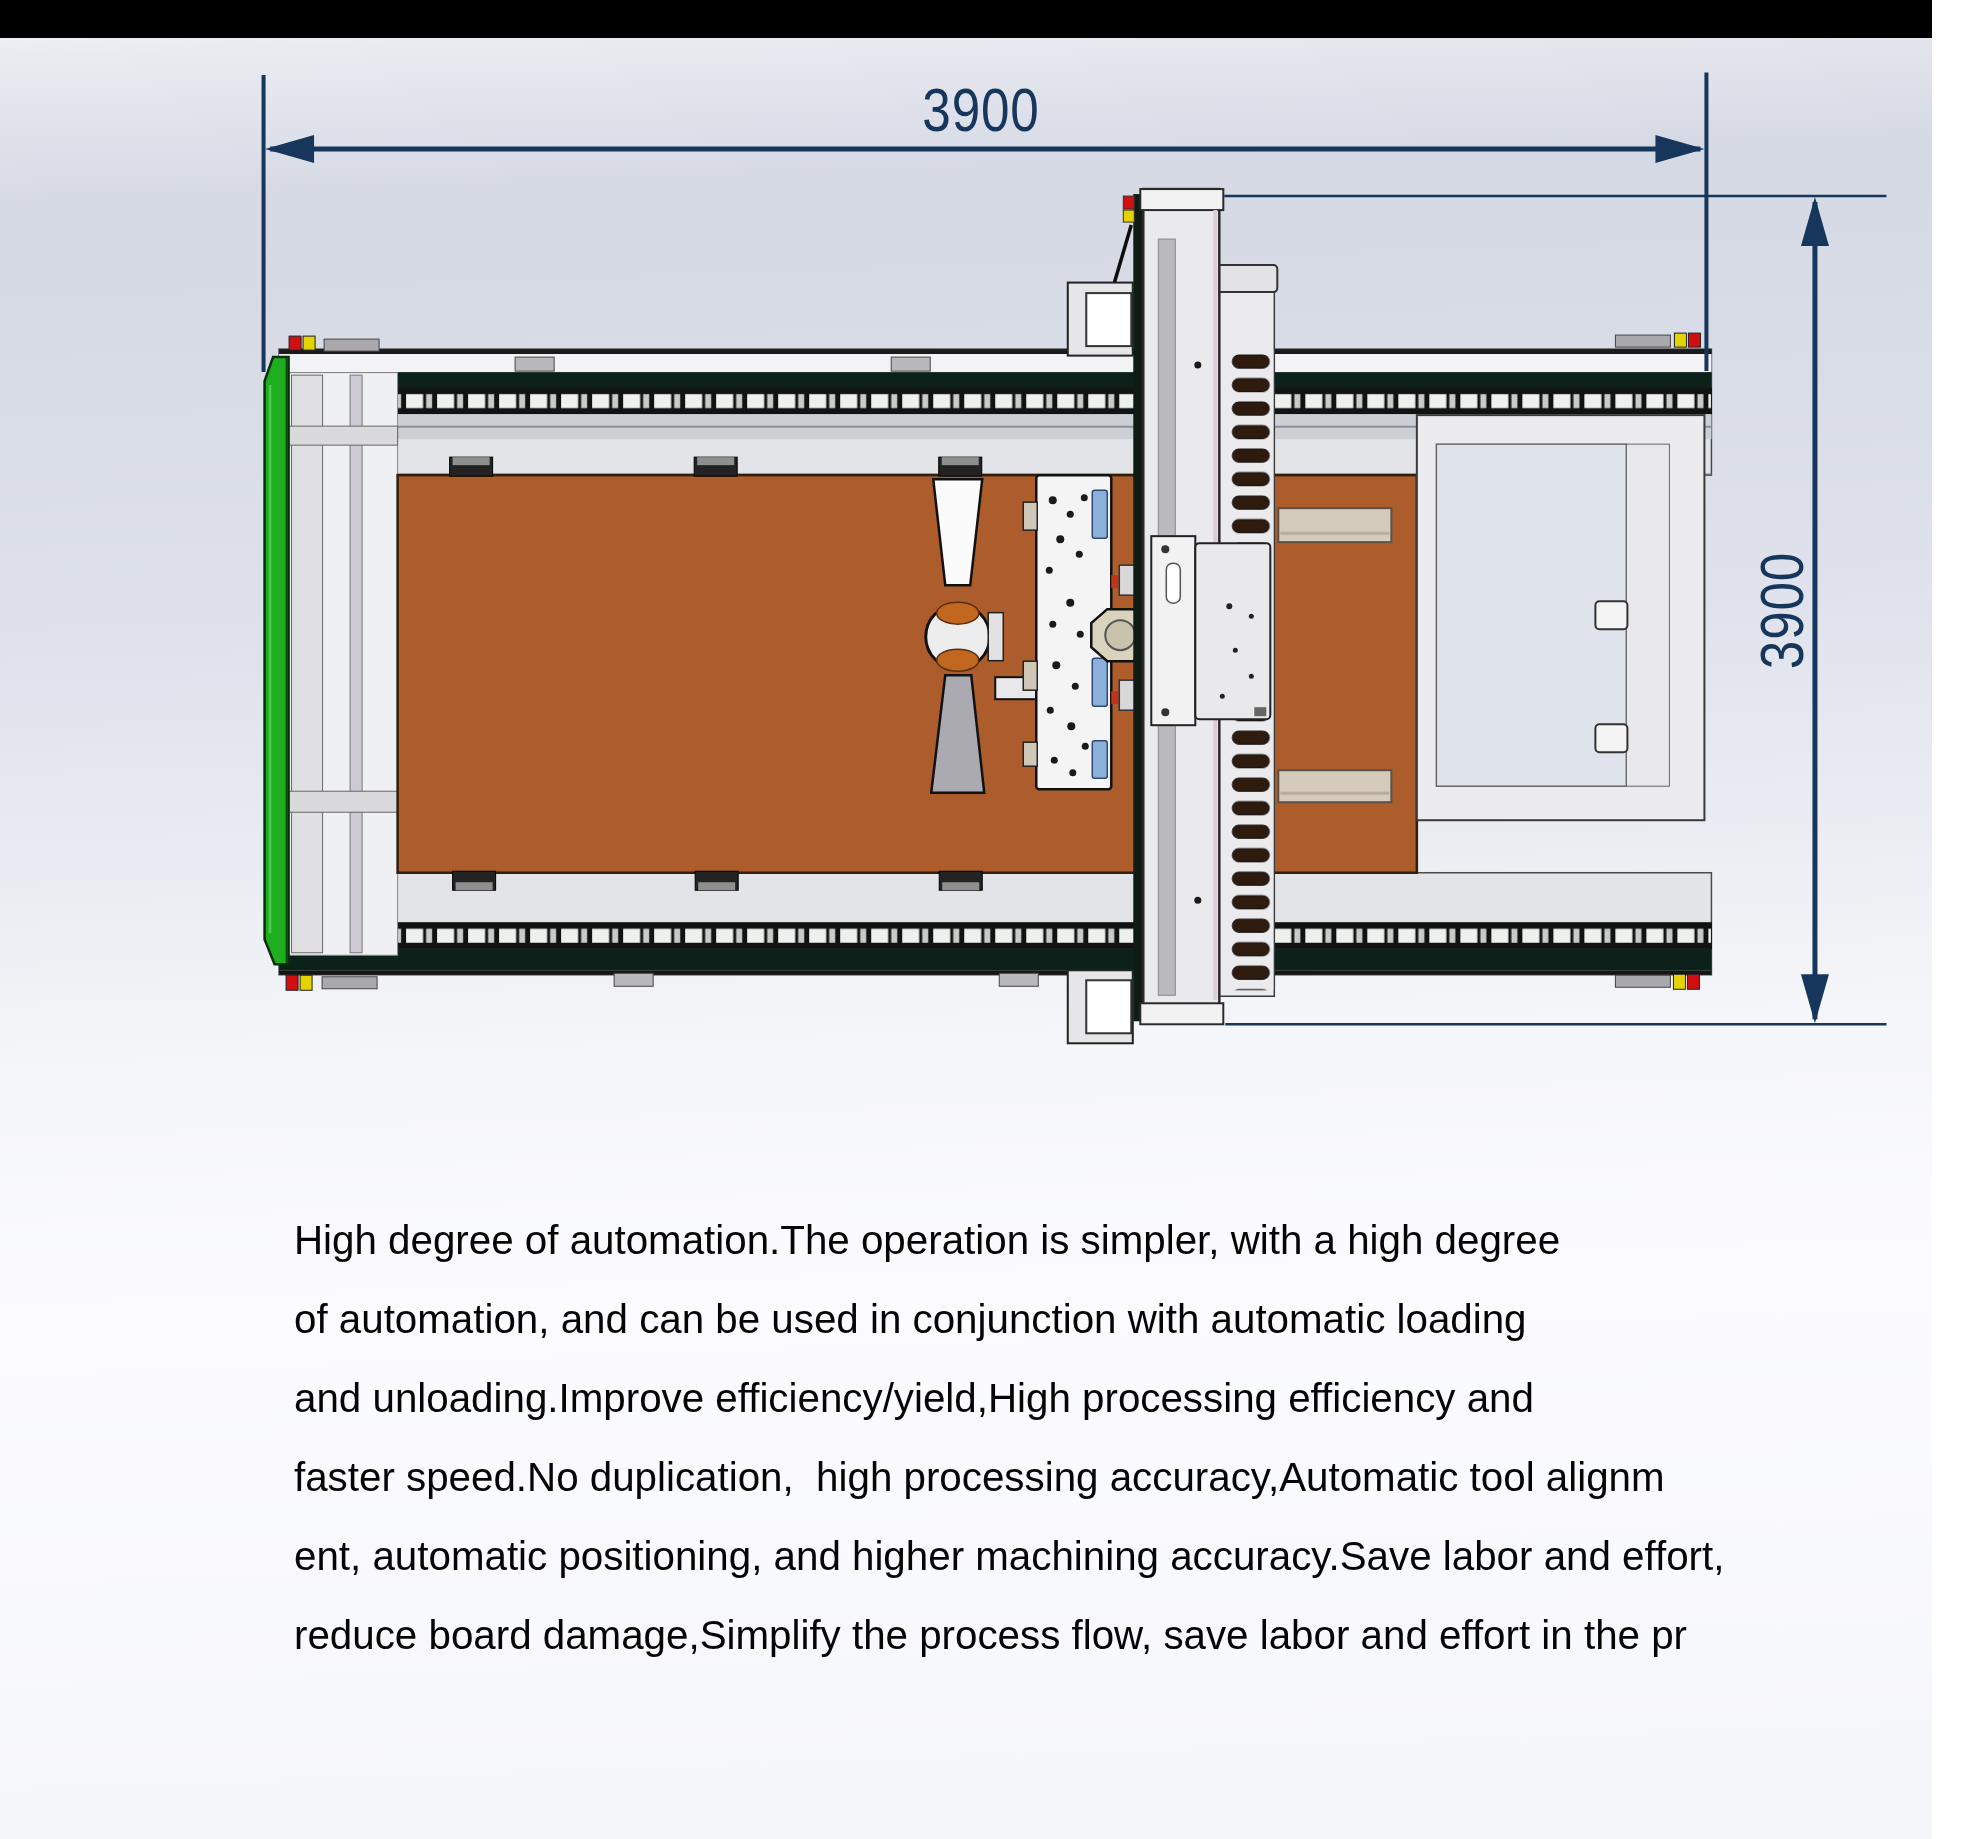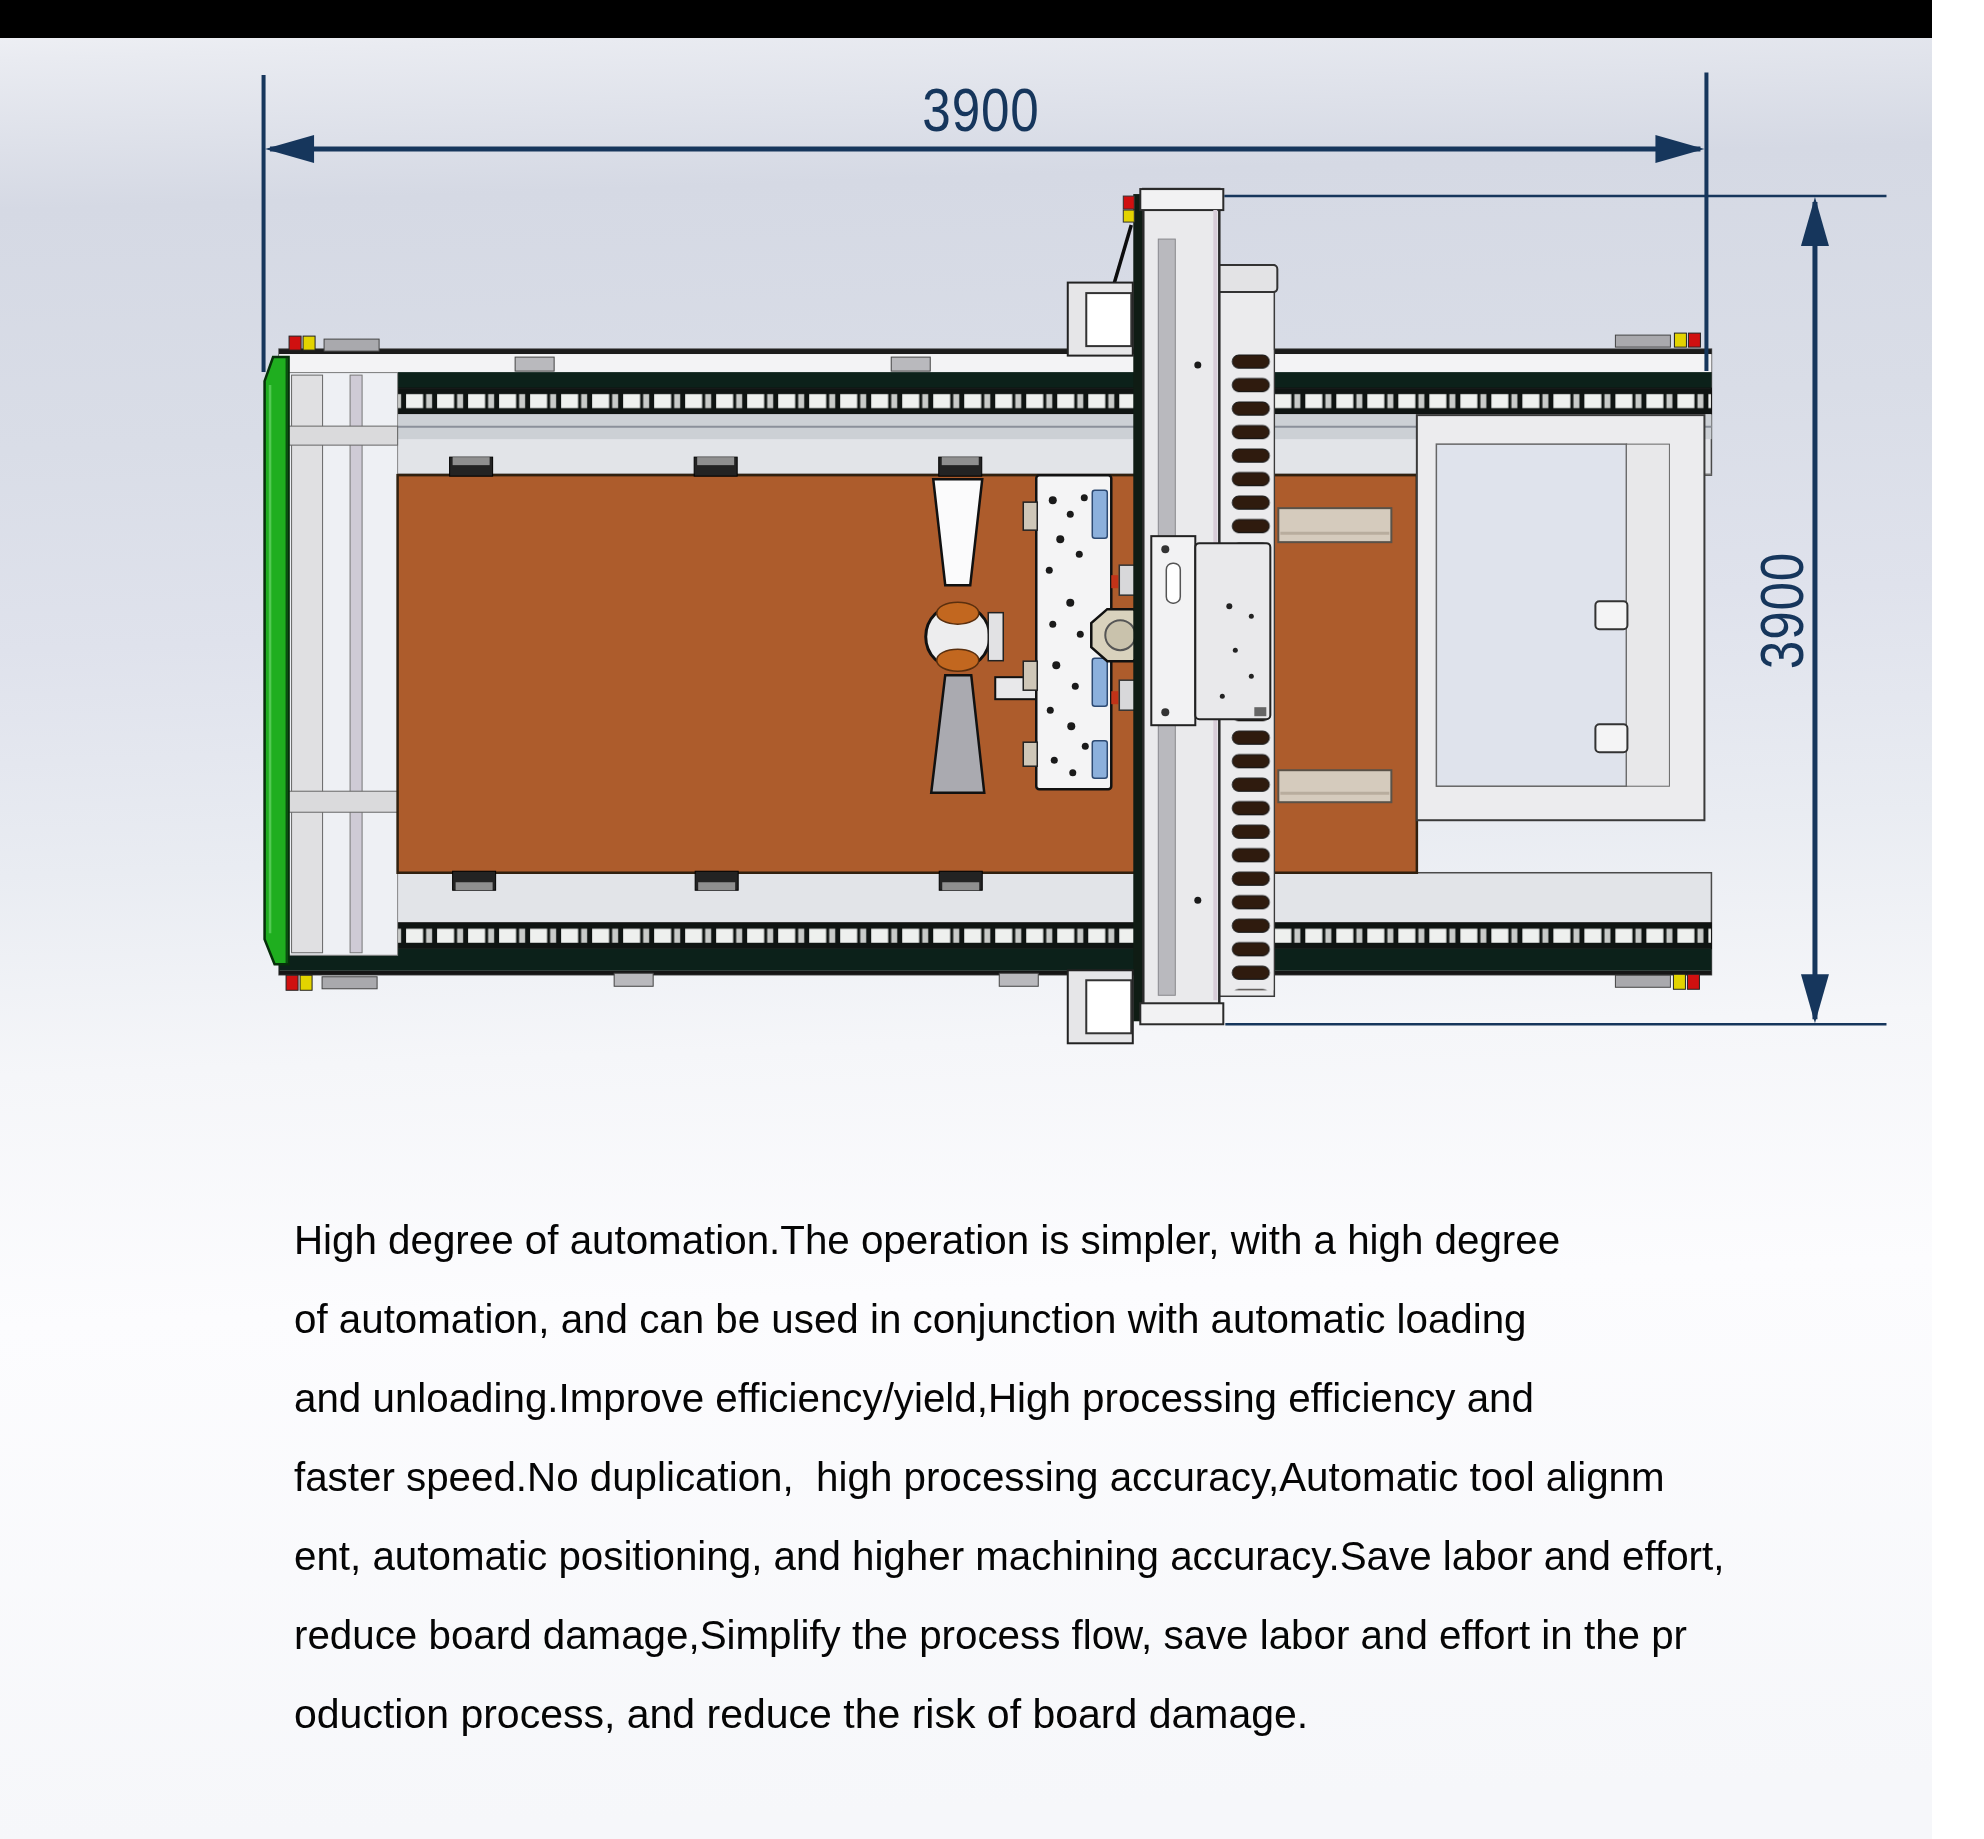--- a/index.html
+++ b/index.html
@@ -258,17 +258,16 @@
   <div class="dim-label" id="dim-top">3900</div>
   <div class="dim-label" id="dim-right">3900</div>
 
   <div class="description">
     <span class="desc-line" style="transform: scaleX(0.9832);">High degree of automation.The operation is simpler, with a high degree</span>
     <span class="desc-line" style="transform: scaleX(0.9832);">of automation, and can be used in conjunction with automatic loading</span>
     <span class="desc-line" style="transform: scaleX(0.9832);">and unloading.Improve efficiency/yield,High processing efficiency and</span>
     <span class="desc-line" style="transform: scaleX(0.9832);">faster speed.No duplication,  high processing accuracy,Automatic tool alignm</span>
     <span class="desc-line" style="transform: scaleX(0.9832);">ent, automatic positioning, and higher machining accuracy.Save labor and effort,</span>
     <span class="desc-line" style="transform: scaleX(0.9832);">reduce board damage,Simplify the process flow, save labor and effort in the pr</span>
-    <span class="desc-line">oduction process, and reduce the risk of board damage.</span>
   </div>
 
 </div>
 
 
 </body></html>

